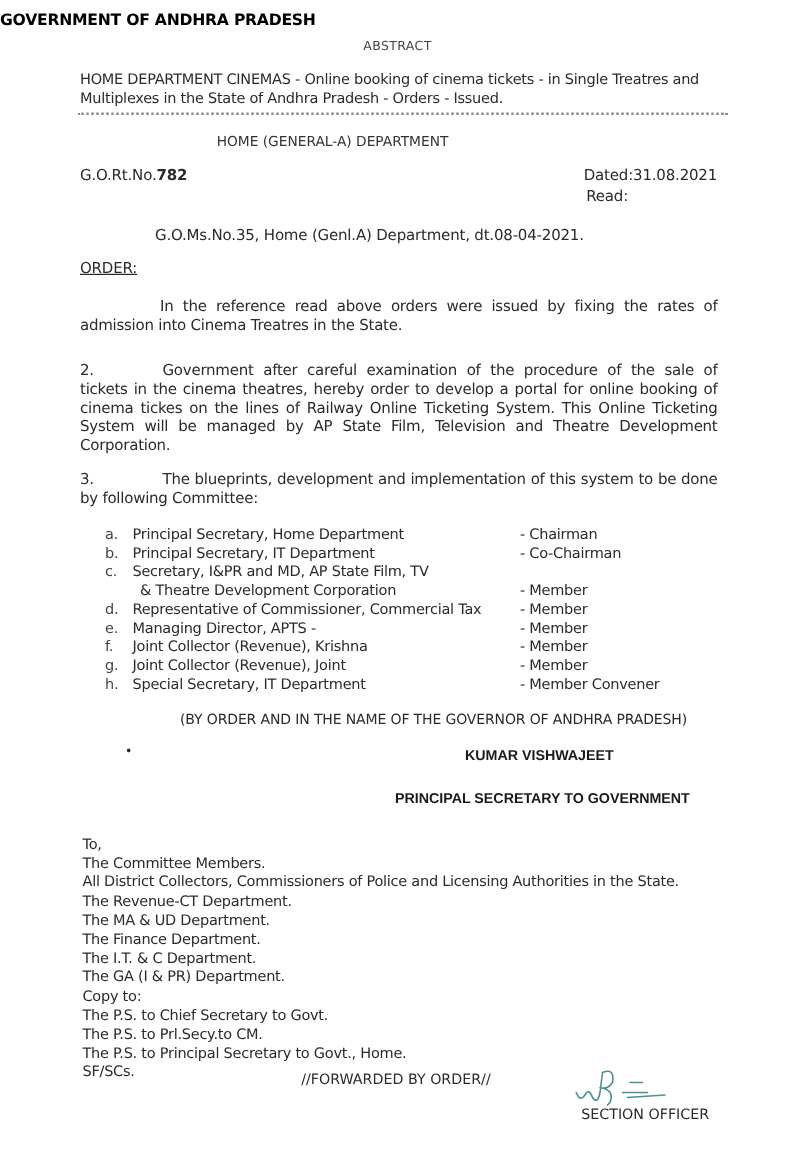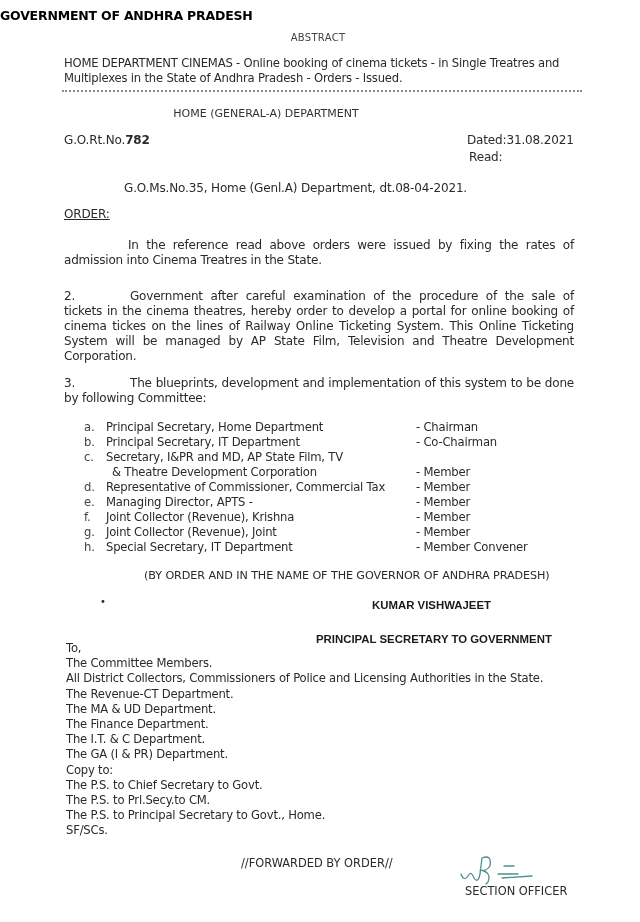--- a/index.html
+++ b/index.html
@@ -30,21 +30,21 @@
   .committee { position: absolute; left: 84px; top: 420px; width: 460px; font-size: 11.6px; letter-spacing: -0.2px; }
   .crow { position: relative; height: 15px; }
   .crow .lt { position: absolute; left: 0; width: 20px; color: #444; }
   .crow .nm { position: absolute; left: 22px; white-space: nowrap; }
   .crow .rl { position: absolute; left: 332px; white-space: nowrap; }
   .governor { left: 112px; top: 569px; font-size: 11.2px; letter-spacing: -0.1px; margin-left: 32px; }
   .bullet { left: 100px; top: 596px; font-size: 10px; }
   .sig-name { left: 0; width: 640px; top: 599px; font-family: "Liberation Sans", sans-serif; font-weight: bold; font-size: 11.4px; color: #1a1a1a; }
   .sig-name .n1 { position: absolute; left: 372px; }
   .sig-title { left: 316px; top: 613px; font-family: "Liberation Sans", sans-serif; font-weight: bold; font-size: 11.4px; color: #1a1a1a; margin-top: 20px; }
-  .tolist { position: absolute; left: 66px; top: 641px; font-size: 11.6px; line-height: 15.2px; letter-spacing: -0.2px; }
+  .tolist { position: absolute; left: 66px; top: 668px; font-size: 11.6px; line-height: 15.2px; letter-spacing: -0.2px; }
   .tolist div { white-space: nowrap; }
   .fwd { left: 241px; top: 856px; font-size: 11.4px; }
   .signature { left: 458px; top: 852px; width: 80px; height: 34px; }
   .so { left: 449px; top: 884px; font-size: 11.4px; margin-left: 16px; }
 </style>
 </head>
 <body>
 
 <div class="doc">
 

